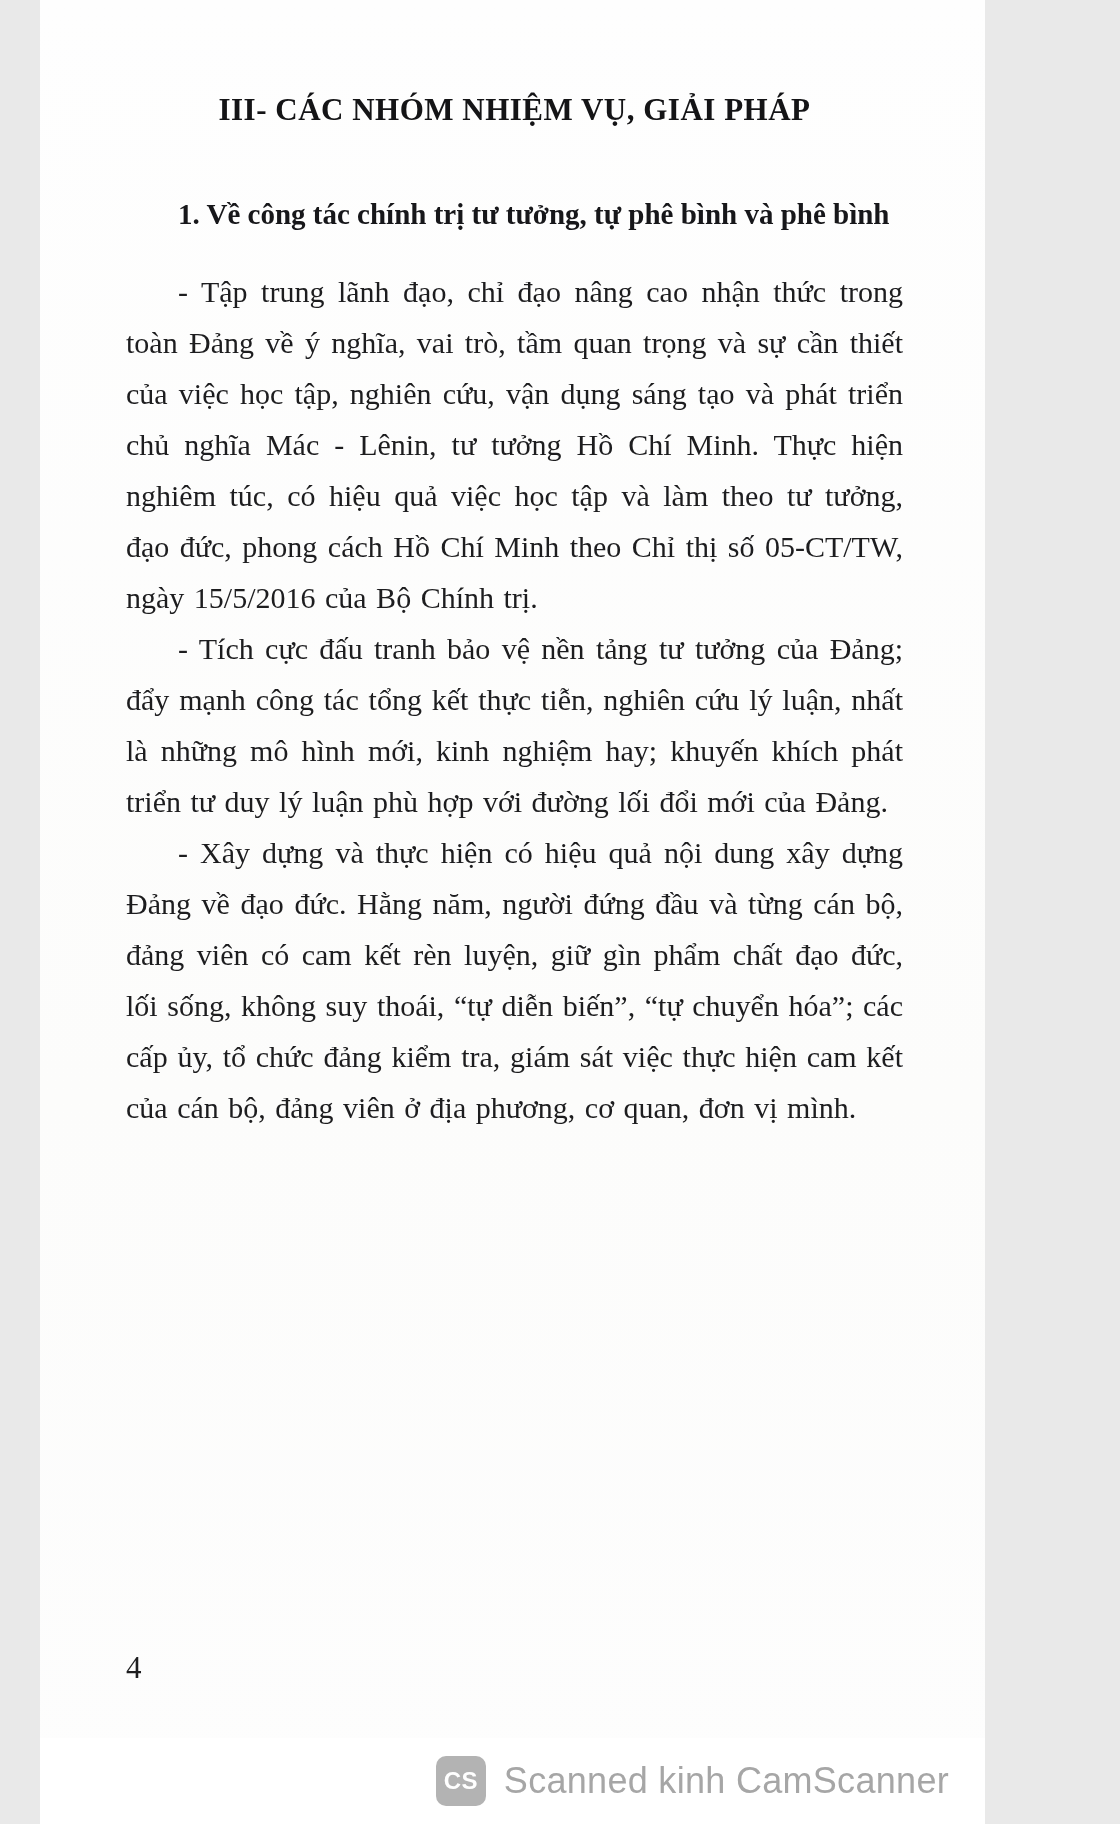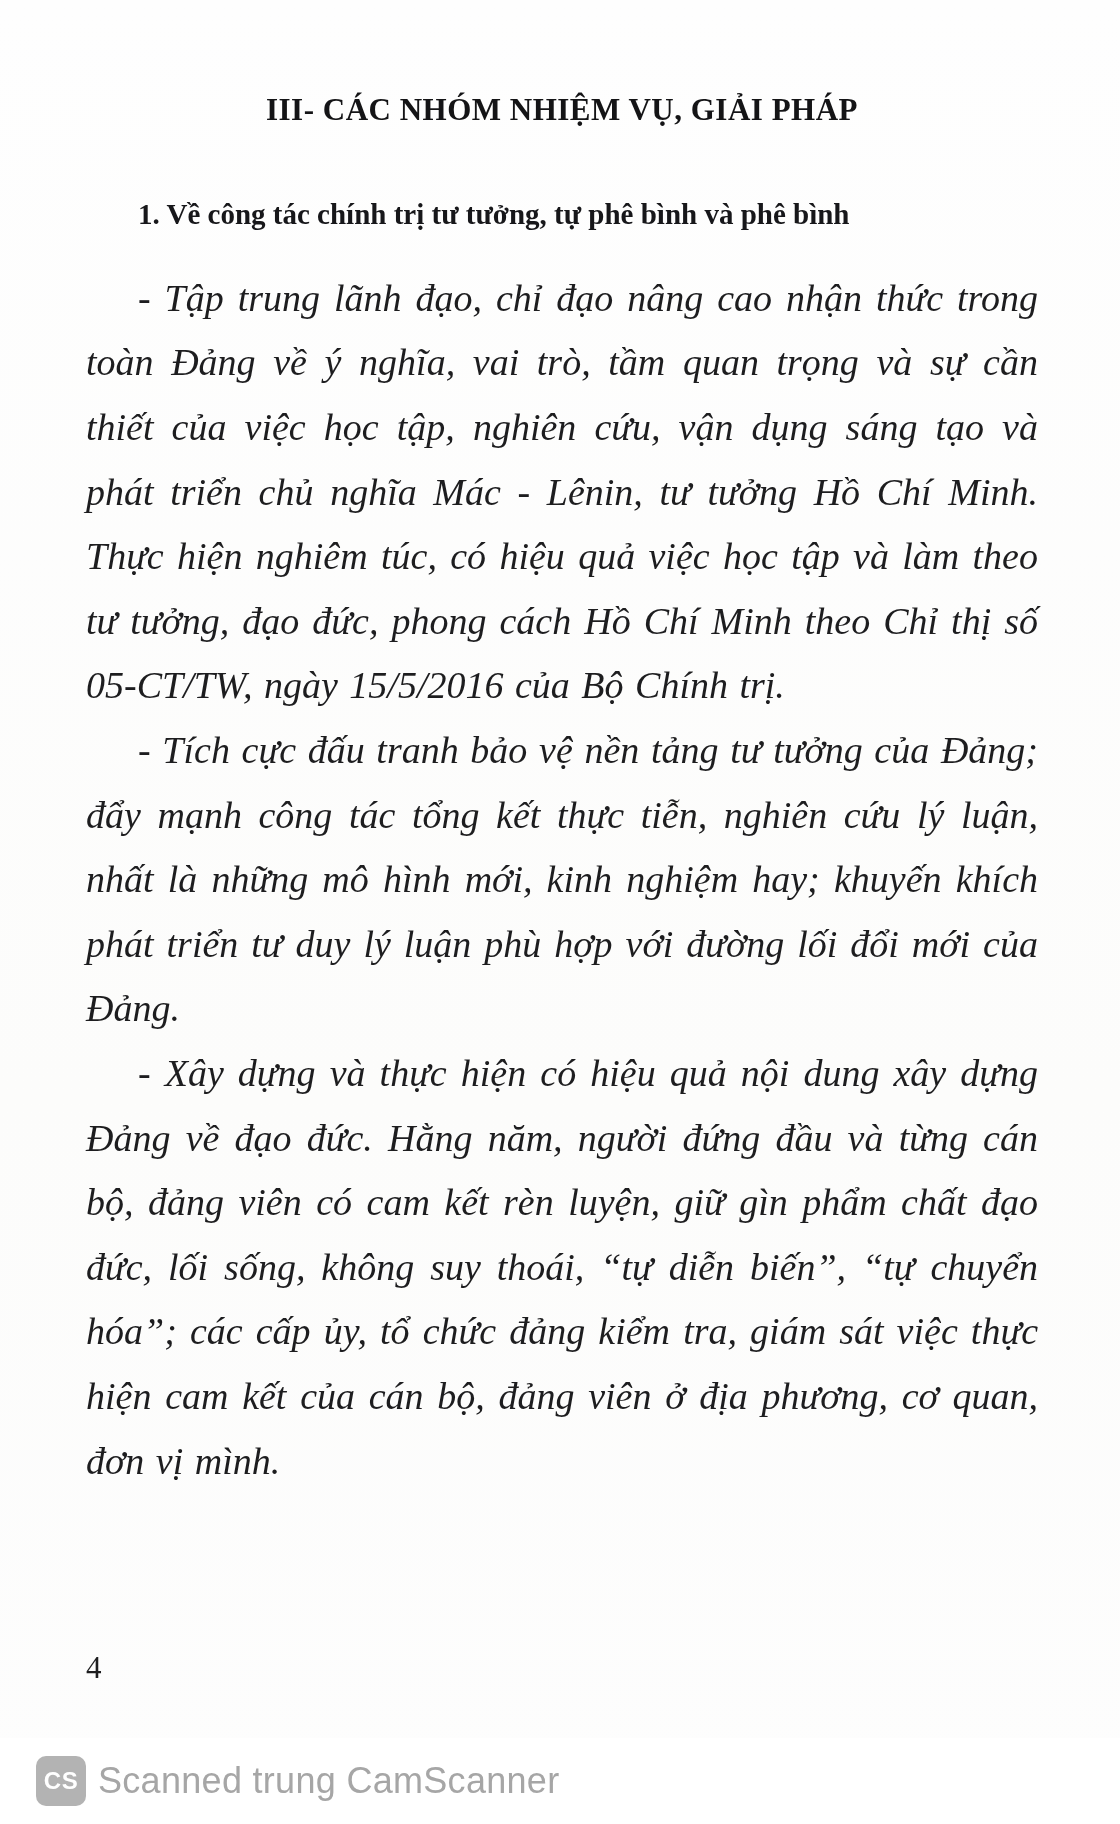--- a/index.html
+++ b/index.html
@@ -5,25 +5,26 @@
   * { margin: 0; padding: 0; box-sizing: border-box; }
 
   html, body {
     width: 1120px;
     background: #e9e9e9;
     font-family: "Liberation Serif", serif;
   }
 
   .scan-page {
     position: relative;
-    width: 1120px;
+    width: 945px;
     height: 1824px;
     background: linear-gradient(180deg, #fefefe 0%, #fcfcfb 60%, #fdfdfd 100%);
     color: #1d1d1f;
     overflow: hidden;
+    margin-left: 40px;
   }
 
   .content {
     padding: 92px 82px 0 86px;
   }
 
   .doc-heading {
     text-align: center;
     font-size: 31px;
     font-weight: bold;
@@ -37,49 +38,49 @@
     font-size: 29px;
     font-weight: bold;
     line-height: 1.72;
     text-indent: 52px;
     text-align: justify;
     margin-bottom: 26px;
     color: #17171a;
   }
 
   .body-paragraph {
-    font-size: 38px;
+    font-size: 30px;
     line-height: 1.70;
     text-align: justify;
     text-indent: 52px;
     color: #1d1d1f;
     word-spacing: 2px;
-    font-style: italic;
   }
 
   .page-number {
     position: absolute;
     left: 86px;
     bottom: 138px;
     font-size: 31px;
     color: #1d1d1f;
     font-family: "Liberation Serif", serif;
   }
 
   .scanner-footer {
     position: absolute;
     left: 0;
     right: 0;
     bottom: 0;
     height: 86px;
     display: flex;
     align-items: center;
-    gap: 12px;
+    gap: 18px;
     padding: 0 36px;
     background: #ffffff;
+    justify-content: flex-end;
   }
 
   .cs-logo {
     width: 50px;
     height: 50px;
     border-radius: 10px;
     background: #b3b3b3;
     color: #ffffff;
     display: flex;
     align-items: center;
@@ -115,16 +116,16 @@
 
     <p class="body-paragraph">- Xây dựng và thực hiện có hiệu quả nội dung xây dựng Đảng về đạo đức. Hằng năm, người đứng đầu và từng cán bộ, đảng viên có cam kết rèn luyện, giữ gìn phẩm chất đạo đức, lối sống, không suy thoái, “tự diễn biến”, “tự chuyển hóa”; các cấp ủy, tổ chức đảng kiểm tra, giám sát việc thực hiện cam kết của cán bộ, đảng viên ở địa phương, cơ quan, đơn vị mình.</p>
 
 
   </div>
 
   <div class="page-number">4</div>
 
   <div class="scanner-footer">
     <div class="cs-logo">CS</div>
-    <div class="scanner-label">Scanned trung CamScanner</div>
+    <div class="scanner-label">Scanned kinh CamScanner</div>
   </div>
 
 </div>
 
 </body></html>

